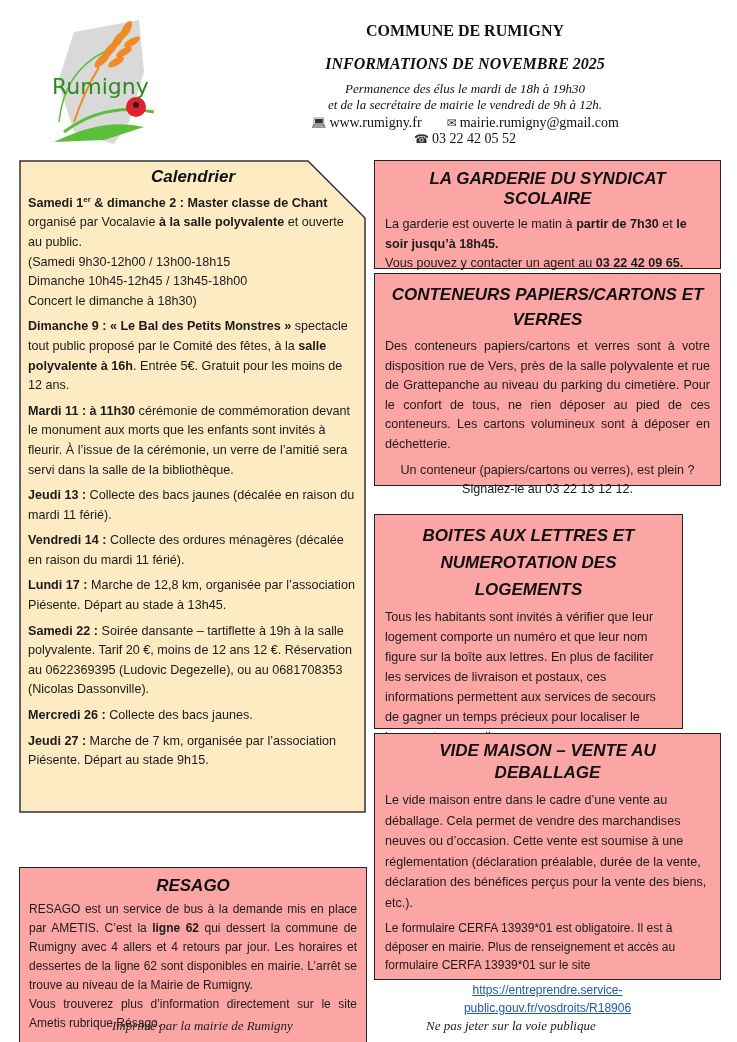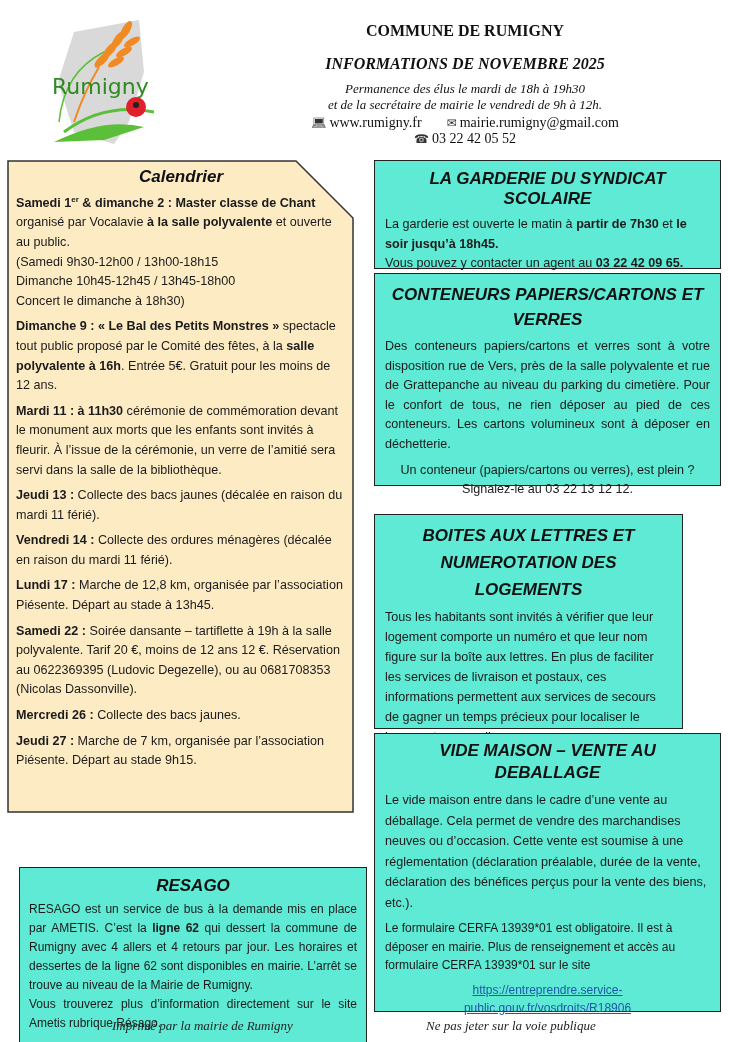--- a/index.html
+++ b/index.html
@@ -10,49 +10,49 @@
 
   .hdr { position:absolute; left:290px; width:350px; text-align:center; }
   #h-commune { top:22px; font-weight:bold; font-size:16px; }
   #h-info { top:55px; font-weight:bold; font-style:italic; font-size:16px; }
   #h-perm1 { top:81px; font-style:italic; font-size:13px; }
   #h-perm2 { top:97px; font-style:italic; font-size:13px; }
   #h-contact { top:115px; font-size:14px; }
   #h-phone { top:131px; font-size:14px; }
   .ic { font-size:12px; color:#333; margin-right:3px; }
 
-  .box { position:absolute; box-sizing:border-box; border:1.5px solid #222; background:#5eead4; }
+  .box { position:absolute; box-sizing:border-box; border:1.5px solid #222; background:#fca5a5; }
   .box-title { font-family:"Liberation Sans", "DejaVu Sans", sans-serif; font-style:italic; font-weight:bold; text-align:center; color:#111; }
   .txt { font-family:"Liberation Sans", "DejaVu Sans", sans-serif; font-size:12.6px; line-height:19.6px; color:#1b1b1b; }
   .txt b { font-weight:bold; }
   p { margin:0; }
 
   
-  #cal { position:absolute; left:7px; top:160px; width:348px; height:653px; }
+  #cal { position:absolute; left:19px; top:160px; width:348px; height:653px; }
   #cal svg { position:absolute; left:0; top:0; }
   #cal .inner { position:absolute; left:9px; top:7px; width:330px; }
   #cal .box-title { font-size:17px; margin-bottom:3px; }
   #cal .ev { margin-bottom:6px; }
 
   #resago { left:19px; top:867px; width:348px; height:177px; padding:8px 9px; }
   #resago .box-title { font-size:17px; margin-bottom:4px; }
   #resago .txt { font-size:12px; line-height:19px; text-align:justify; }
 
   #garderie { left:374px; top:160px; width:347px; height:109px; padding:8px 10px; }
   #garderie .box-title { font-size:17px; margin-bottom:6px; }
 
   #conteneurs { left:374px; top:273px; width:347px; height:213px; padding:8px 10px; }
   #conteneurs .box-title { font-size:17px; line-height:25px; margin-bottom:5px; }
   #conteneurs .just { text-align:justify; }
   #conteneurs .center { text-align:center; margin-top:6px; }
 
   #boites { left:374px; top:514px; width:309px; height:215px; padding:7px 10px; }
   #boites .box-title { font-size:17px; line-height:27px; margin-bottom:4px; }
 
-  #vide { left:374px; top:733px; width:347px; height:279px; padding:6px 10px; }
+  #vide { left:374px; top:733px; width:347px; height:247px; padding:6px 10px; }
   #vide .box-title { font-size:17px; line-height:22px; margin-bottom:6px; }
   #vide .small { font-size:12px; line-height:18.5px; margin-top:6px; }
   #vide .link { text-align:center; margin-top:6px; font-size:12px; line-height:18px; }
   #vide a { color:#1f5aa6; text-decoration:underline; }
 
   .foot { position:absolute; top:1018px; font-style:italic; font-size:13px; color:#222; }
   #foot-left { left:112px; }
   #foot-right { left:426px; }
 </style>
 </head>

